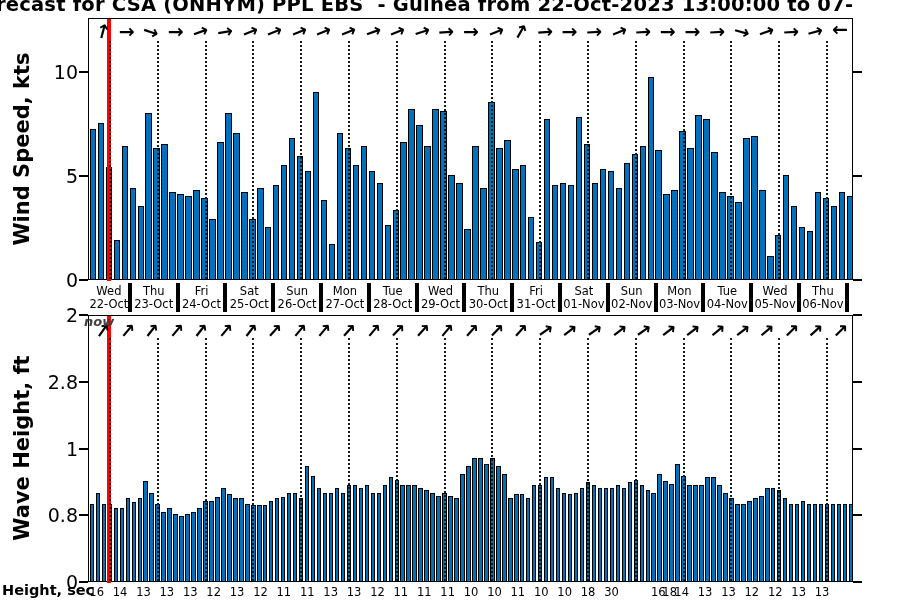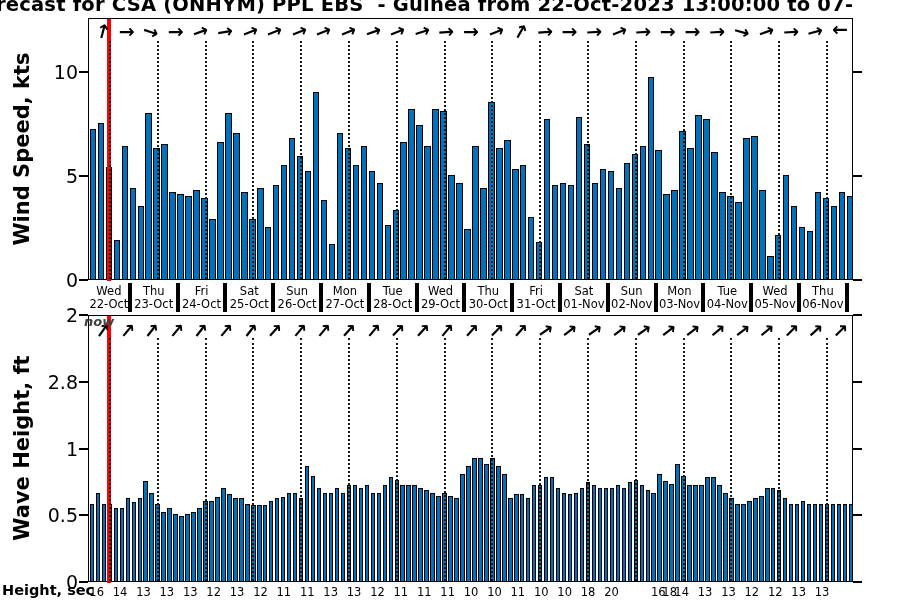--- a/index.html
+++ b/index.html
@@ -432,21 +432,21 @@
       <div class="period-val" style="left: 358.8px;">12</div>
       <div class="period-val" style="left: 382.2px;">11</div>
       <div class="period-val" style="left: 405.6px;">11</div>
       <div class="period-val" style="left: 429px;">11</div>
       <div class="period-val" style="left: 452.4px;">10</div>
       <div class="period-val" style="left: 475.8px;">10</div>
       <div class="period-val" style="left: 499.2px;">11</div>
       <div class="period-val" style="left: 522.6px;">10</div>
       <div class="period-val" style="left: 546px;">10</div>
       <div class="period-val" style="left: 569.4px;">18</div>
-      <div class="period-val" style="left: 592.8px;">20</div>
+      <div class="period-val" style="left: 592.8px;">30</div>
       <div class="period-val" style="left: 651px;">18</div>
       <div class="period-val" style="left: 639.6px;">16</div>
       <div class="period-val" style="left: 663px;">14</div>
       <div class="period-val" style="left: 686.4px;">13</div>
       <div class="period-val" style="left: 709.8px;">13</div>
       <div class="period-val" style="left: 733.2px;">12</div>
       <div class="period-val" style="left: 756.6px;">12</div>
       <div class="period-val" style="left: 780px;">13</div>
       <div class="period-val" style="left: 803.4px;">13</div>
     </div>
@@ -457,21 +457,21 @@
       <div class="tickmark" style="left: 853px; top: 279px;"></div>
       <div class="ytick-label" style="left: 32px; top: 165.032px;">5</div>
       <div class="tickmark" style="left: 79px; top: 175.032px;"></div>
       <div class="tickmark" style="left: 853px; top: 175.032px;"></div>
       <div class="ytick-label" style="left: 32px; top: 61.0635px;">10</div>
       <div class="tickmark" style="left: 79px; top: 71.0635px;"></div>
       <div class="tickmark" style="left: 853px; top: 71.0635px;"></div>
       <div class="ytick-label" style="left: 32px; top: 571px;">0</div>
       <div class="tickmark" style="left: 79px; top: 581px;"></div>
       <div class="tickmark" style="left: 853px; top: 581px;"></div>
-      <div class="ytick-label" style="left: 32px; top: 504.25px;">0.5</div>
+      <div class="ytick-label" style="left: 32px; top: 504.25px;">0.8</div>
       <div class="tickmark" style="left: 79px; top: 514.25px;"></div>
       <div class="tickmark" style="left: 853px; top: 514.25px;"></div>
       <div class="ytick-label" style="left: 32px; top: 437.5px;">1</div>
       <div class="tickmark" style="left: 79px; top: 447.5px;"></div>
       <div class="tickmark" style="left: 853px; top: 447.5px;"></div>
       <div class="ytick-label" style="left: 32px; top: 370.75px;">2.8</div>
       <div class="tickmark" style="left: 79px; top: 380.75px;"></div>
       <div class="tickmark" style="left: 853px; top: 380.75px;"></div>
       <div class="ytick-label" style="left: 32px; top: 304px;">2</div>
       <div class="tickmark" style="left: 79px; top: 314px;"></div>

